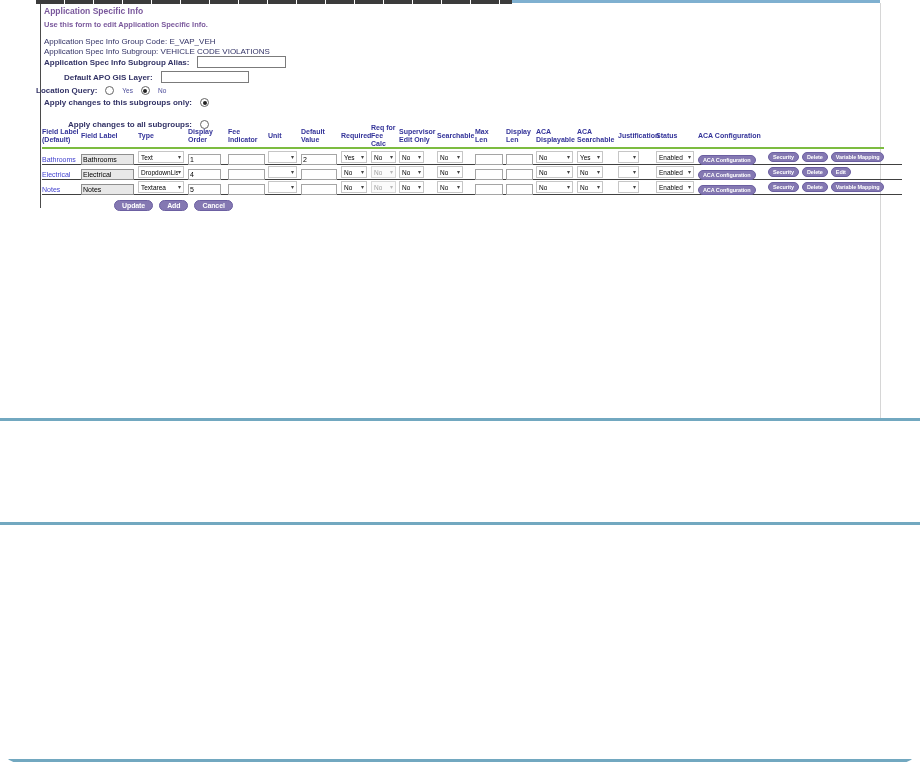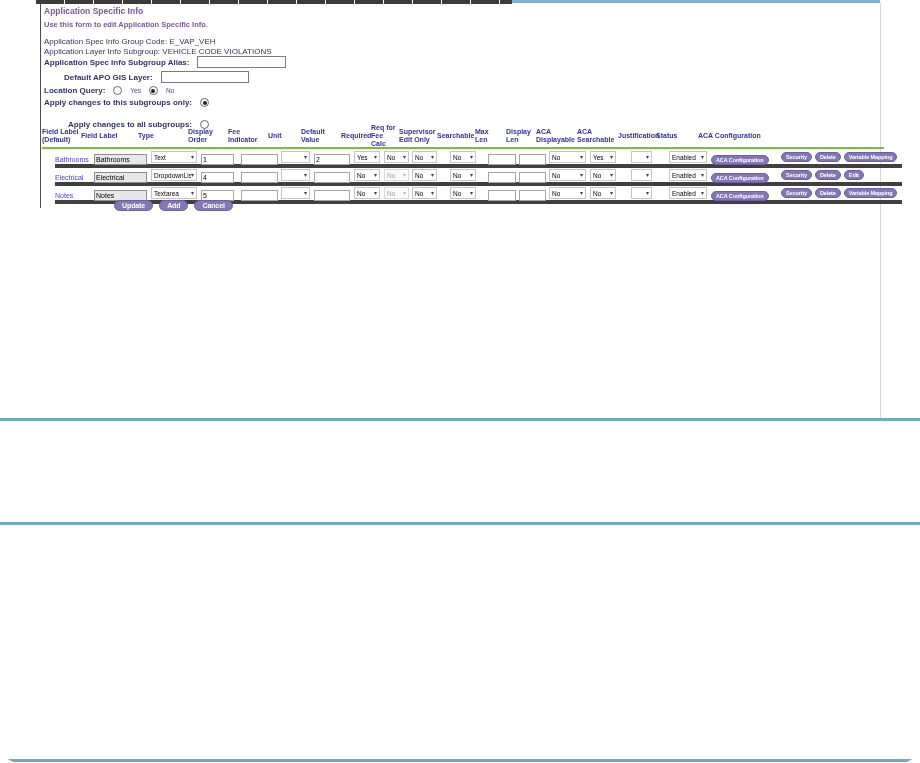--- a/index.html
+++ b/index.html
@@ -28,21 +28,21 @@
   .radio{width:9px;height:9px;border:1px solid #666;border-radius:50%;background:#fff;
     display:inline-flex;align-items:center;justify-content:center;box-sizing:border-box;flex:0 0 auto;}
   .radio.checked::after{content:'';width:4px;height:4px;border-radius:50%;background:#222;}
   .rlabel{font-size:6.5px;color:#4c4c99;}
 
   
   .thead{position:absolute;left:42px;top:124px;width:860px;display:flex;align-items:center;}
   .hcell{font-size:7px;font-weight:bold;color:#333399;line-height:1.12;box-sizing:border-box;}
   .green-line{position:absolute;left:42px;top:147px;width:842px;height:2px;background:#7cbc40;}
   .tbody{position:absolute;left:42px;top:150px;width:860px;}
-  .trow{display:flex;align-items:center;height:14px;border-bottom:4px solid #404040;margin-left:13px;}
+  .trow{display:flex;align-items:center;height:14px;border-bottom:1px solid #404040;}
   .cell{box-sizing:border-box;flex:0 0 auto;}
   .c1{width:39px}.c2{width:57px}.c3{width:50px}.c4{width:40px}.c5{width:40px}.c6{width:33px}
   .c7{width:40px}.c8{width:30px}.c9{width:28px}.c10{width:38px}.c11{width:38px}
   .c12{width:31px;padding-right:10px}.c13{width:30px;padding-right:9px}
   .c14{width:41px;padding-right:3px}.c15{width:41px;padding-right:3px}
   .c16{width:38px;white-space:nowrap}.c17{width:42px}.c18{width:70px;white-space:nowrap}
   .cact{flex:1 0 auto;display:flex;gap:3px;align-items:center;white-space:nowrap;}
 
   .rowlink{font-size:7px;color:#3f3fce;text-decoration:none;cursor:pointer;}
   .ctl{height:11px;border:1px solid #a5a5a5;background:#fff;font-family:inherit;
@@ -79,35 +79,35 @@
   <div class="frame-right"></div>
 
   <div class="abs title">Application Specific Info</div>
   <div class="abs subtitle">Use this form to edit Application Specific Info.</div>
 
   <div class="abs navyline" style="left:44px;top:37px;">
     <span>Application Spec Info Group Code:</span>
     <span>E_VAP_VEH</span>
   </div>
   <div class="abs navyline" style="left:44px;top:47px;">
-    <span>Application Layer Info Subgroup:</span>
+    <span>Application Spec Info Subgroup:</span>
     <span>VEHICLE CODE VIOLATIONS</span>
   </div>
 
   <div class="abs formrow" style="left:44px;top:56px;">
     <span class="lbl">Application Spec Info Subgroup Alias:</span>
     <input class="tinput" value="" style="">
   </div>
 
   <div class="abs formrow" style="left:44px;top:71px;padding-left:20px;">
     <span class="lbl">Default APO GIS Layer:</span>
     <input class="tinput" style="width: 88px;" value="">
   </div>
 
-  <div class="abs formrow" style="left:44px;top:86px;">
+  <div class="abs formrow" style="left:36px;top:86px;">
     <span class="lbl">Location Query:</span>
     <span class="radio"></span>
     <span class="rlabel">Yes</span>
     <span class="radio checked"></span>
     <span class="rlabel">No</span>
   </div>
 
   <div class="abs formrow" style="left:44px;top:98px;">
     <span class="lbl">Apply changes to this subgroups only:</span>
     <span class="radio checked"></span>

